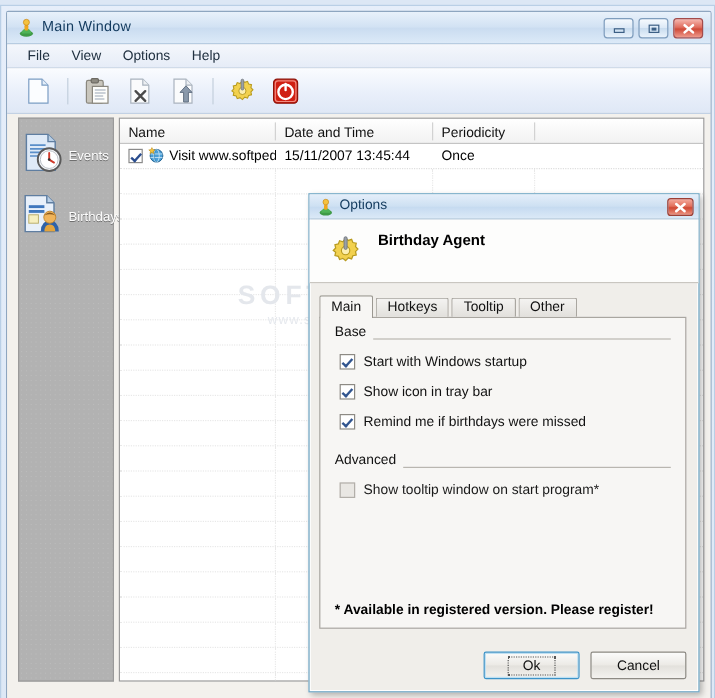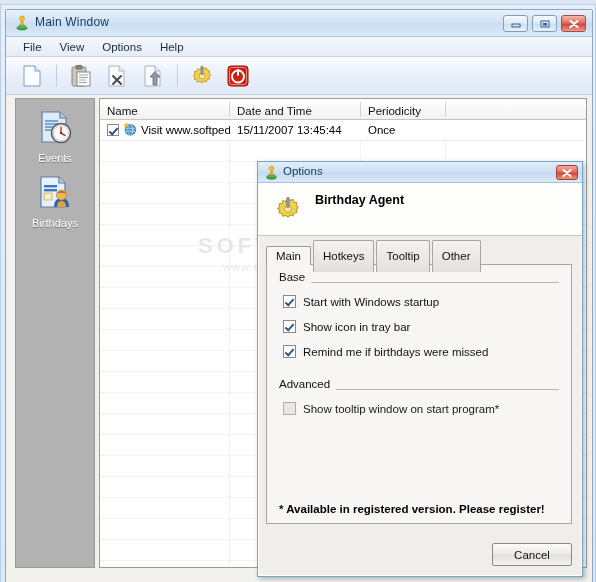--- a/index.html
+++ b/index.html
@@ -79,21 +79,21 @@
   
   #sidebar{
     position:absolute;left:9px;top:3px;width:80px;bottom:14px;
     background:#b2b2b2;
     background-image:radial-gradient(#bdbdbd 0.6px,transparent 0.7px);
     background-size:4px 4px;
     border:1px solid #9a9a9a;
     box-sizing:border-box;
   }
   .sbitem{
-    width:100%;padding-top:10px;display:flex;flex-direction:column;
+    width:100%;padding-top:10px;display:flex;flex-direction:row;
     align-items:center;gap:3px;
   }
   .sblabel{font-size:11px;color:#ffffff;text-shadow:0 1px 0 #6f6f6f;}
   
   #listview{
     position:absolute;left:93px;top:3px;right:5px;bottom:14px;
     background:#fff;border:1px solid #9a9a9a;box-sizing:border-box;
     overflow:hidden;
   }
   #lvhead{
@@ -160,21 +160,21 @@
   #dlg-header{
     position:absolute;left:0;top:21px;right:0;height:53px;
     background:#fdfdfc;border-bottom:1px solid #c9c6c0;box-sizing:border-box;
   }
   #dlg-header .hicon{position:absolute;left:16px;top:12px;}
   #dlg-header .htitle{position:absolute;left:57px;top:10px;font-size:12.5px;font-weight:bold;color:#000;}
   #dlg-header .hsub{position:absolute;left:57px;top:27px;font-size:11.5px;color:#1a1a1a;}
   
   #tabs{position:absolute;left:8px;top:84px;display:flex;align-items:center;height:19px;z-index:2;}
   .tab{
-    height:32px;padding:0 9px;font-size:11.5px;color:#111;
+    height:16px;padding:0 9px;font-size:11.5px;color:#111;
     display:flex;align-items:center;
     background:linear-gradient(180deg,#f4f3f1 0%,#e2e0dc 100%);
     border:1px solid #a9a6a0;border-bottom:none;
     border-radius:2px 2px 0 0;margin-right:2px;box-sizing:border-box;
   }
   .tab.active{
     height:19px;background:#f7f6f4;font-weight:normal;
     border-color:#9b9891;position:relative;z-index:3;
   }
   #tabpanel{
@@ -551,17 +551,20 @@
 
      <div class="optrow disabled">
        <span class="cbx2 disabled"></span>
        <label>Show tooltip window on start program*</label>
      </div>
 
      <div id="regnote">* Available in registered version. Please register!</div>
    </div>
 
    <div id="dlg-buttons">
+     <div class="dbtn default">
+       <span class="focusring">Ok</span>
+     </div>
      <div class="dbtn">Cancel</div>
    </div>
 
  </div>
 </div>
 
 </body></html>

